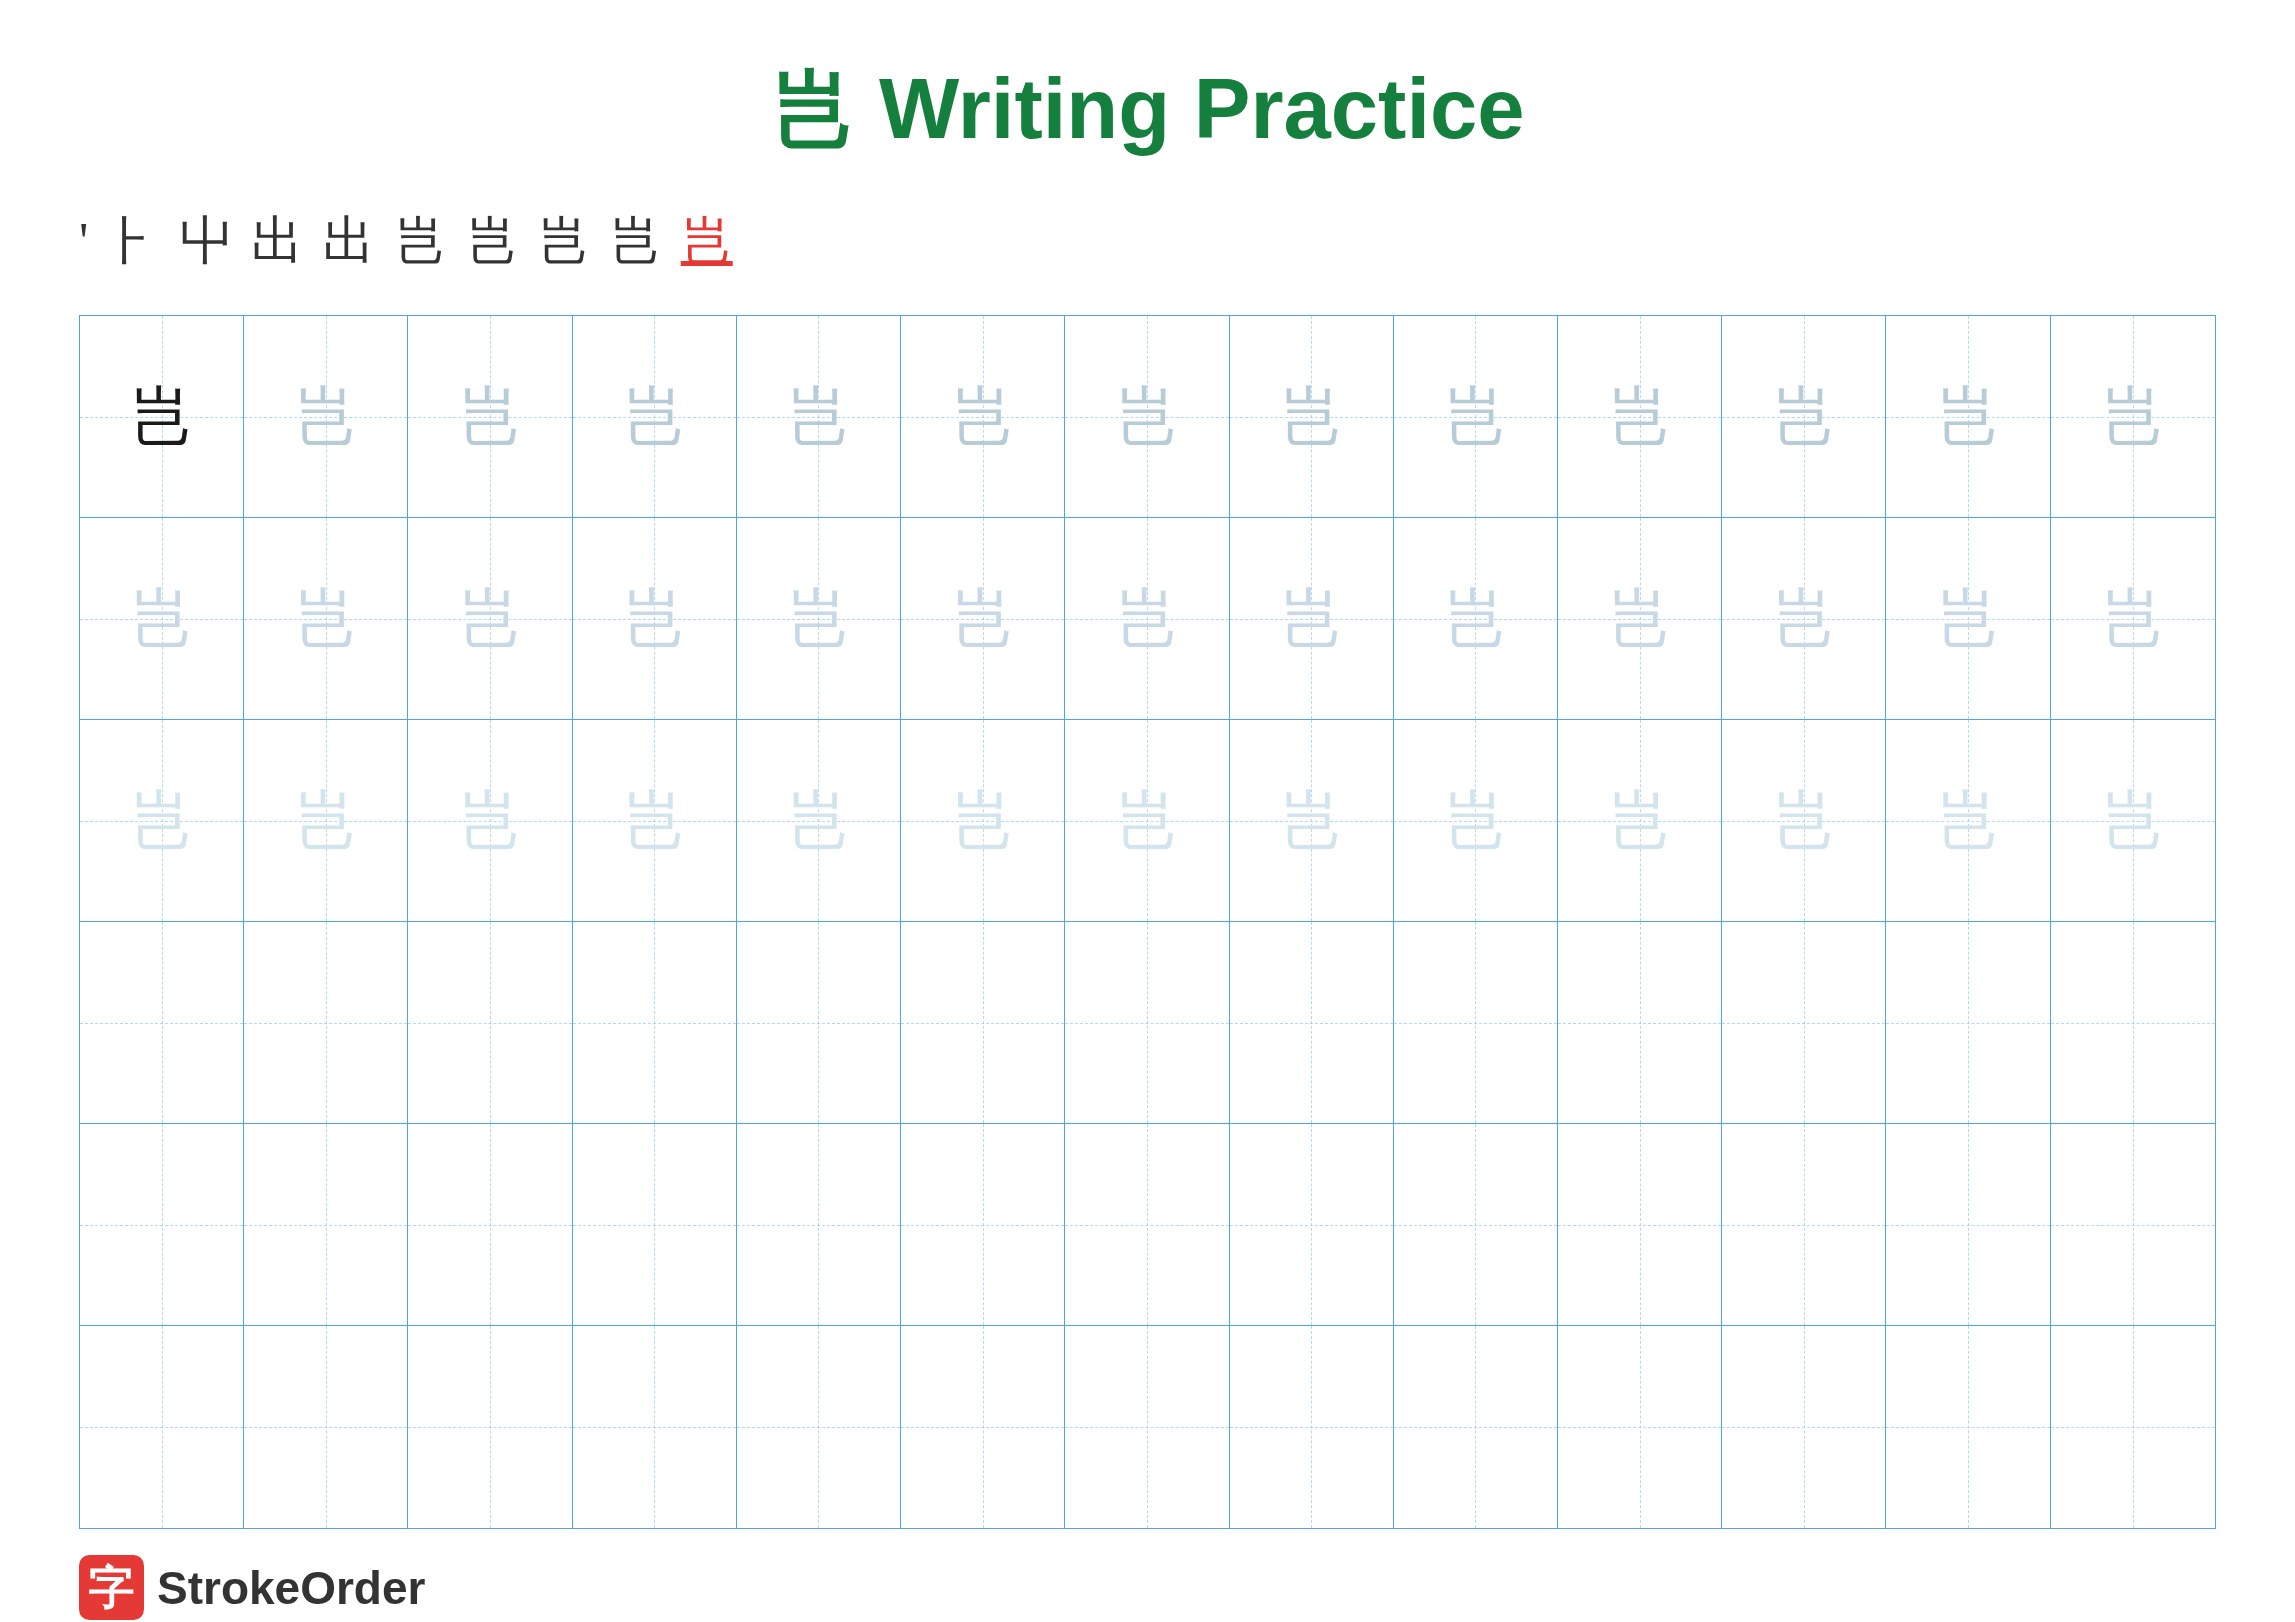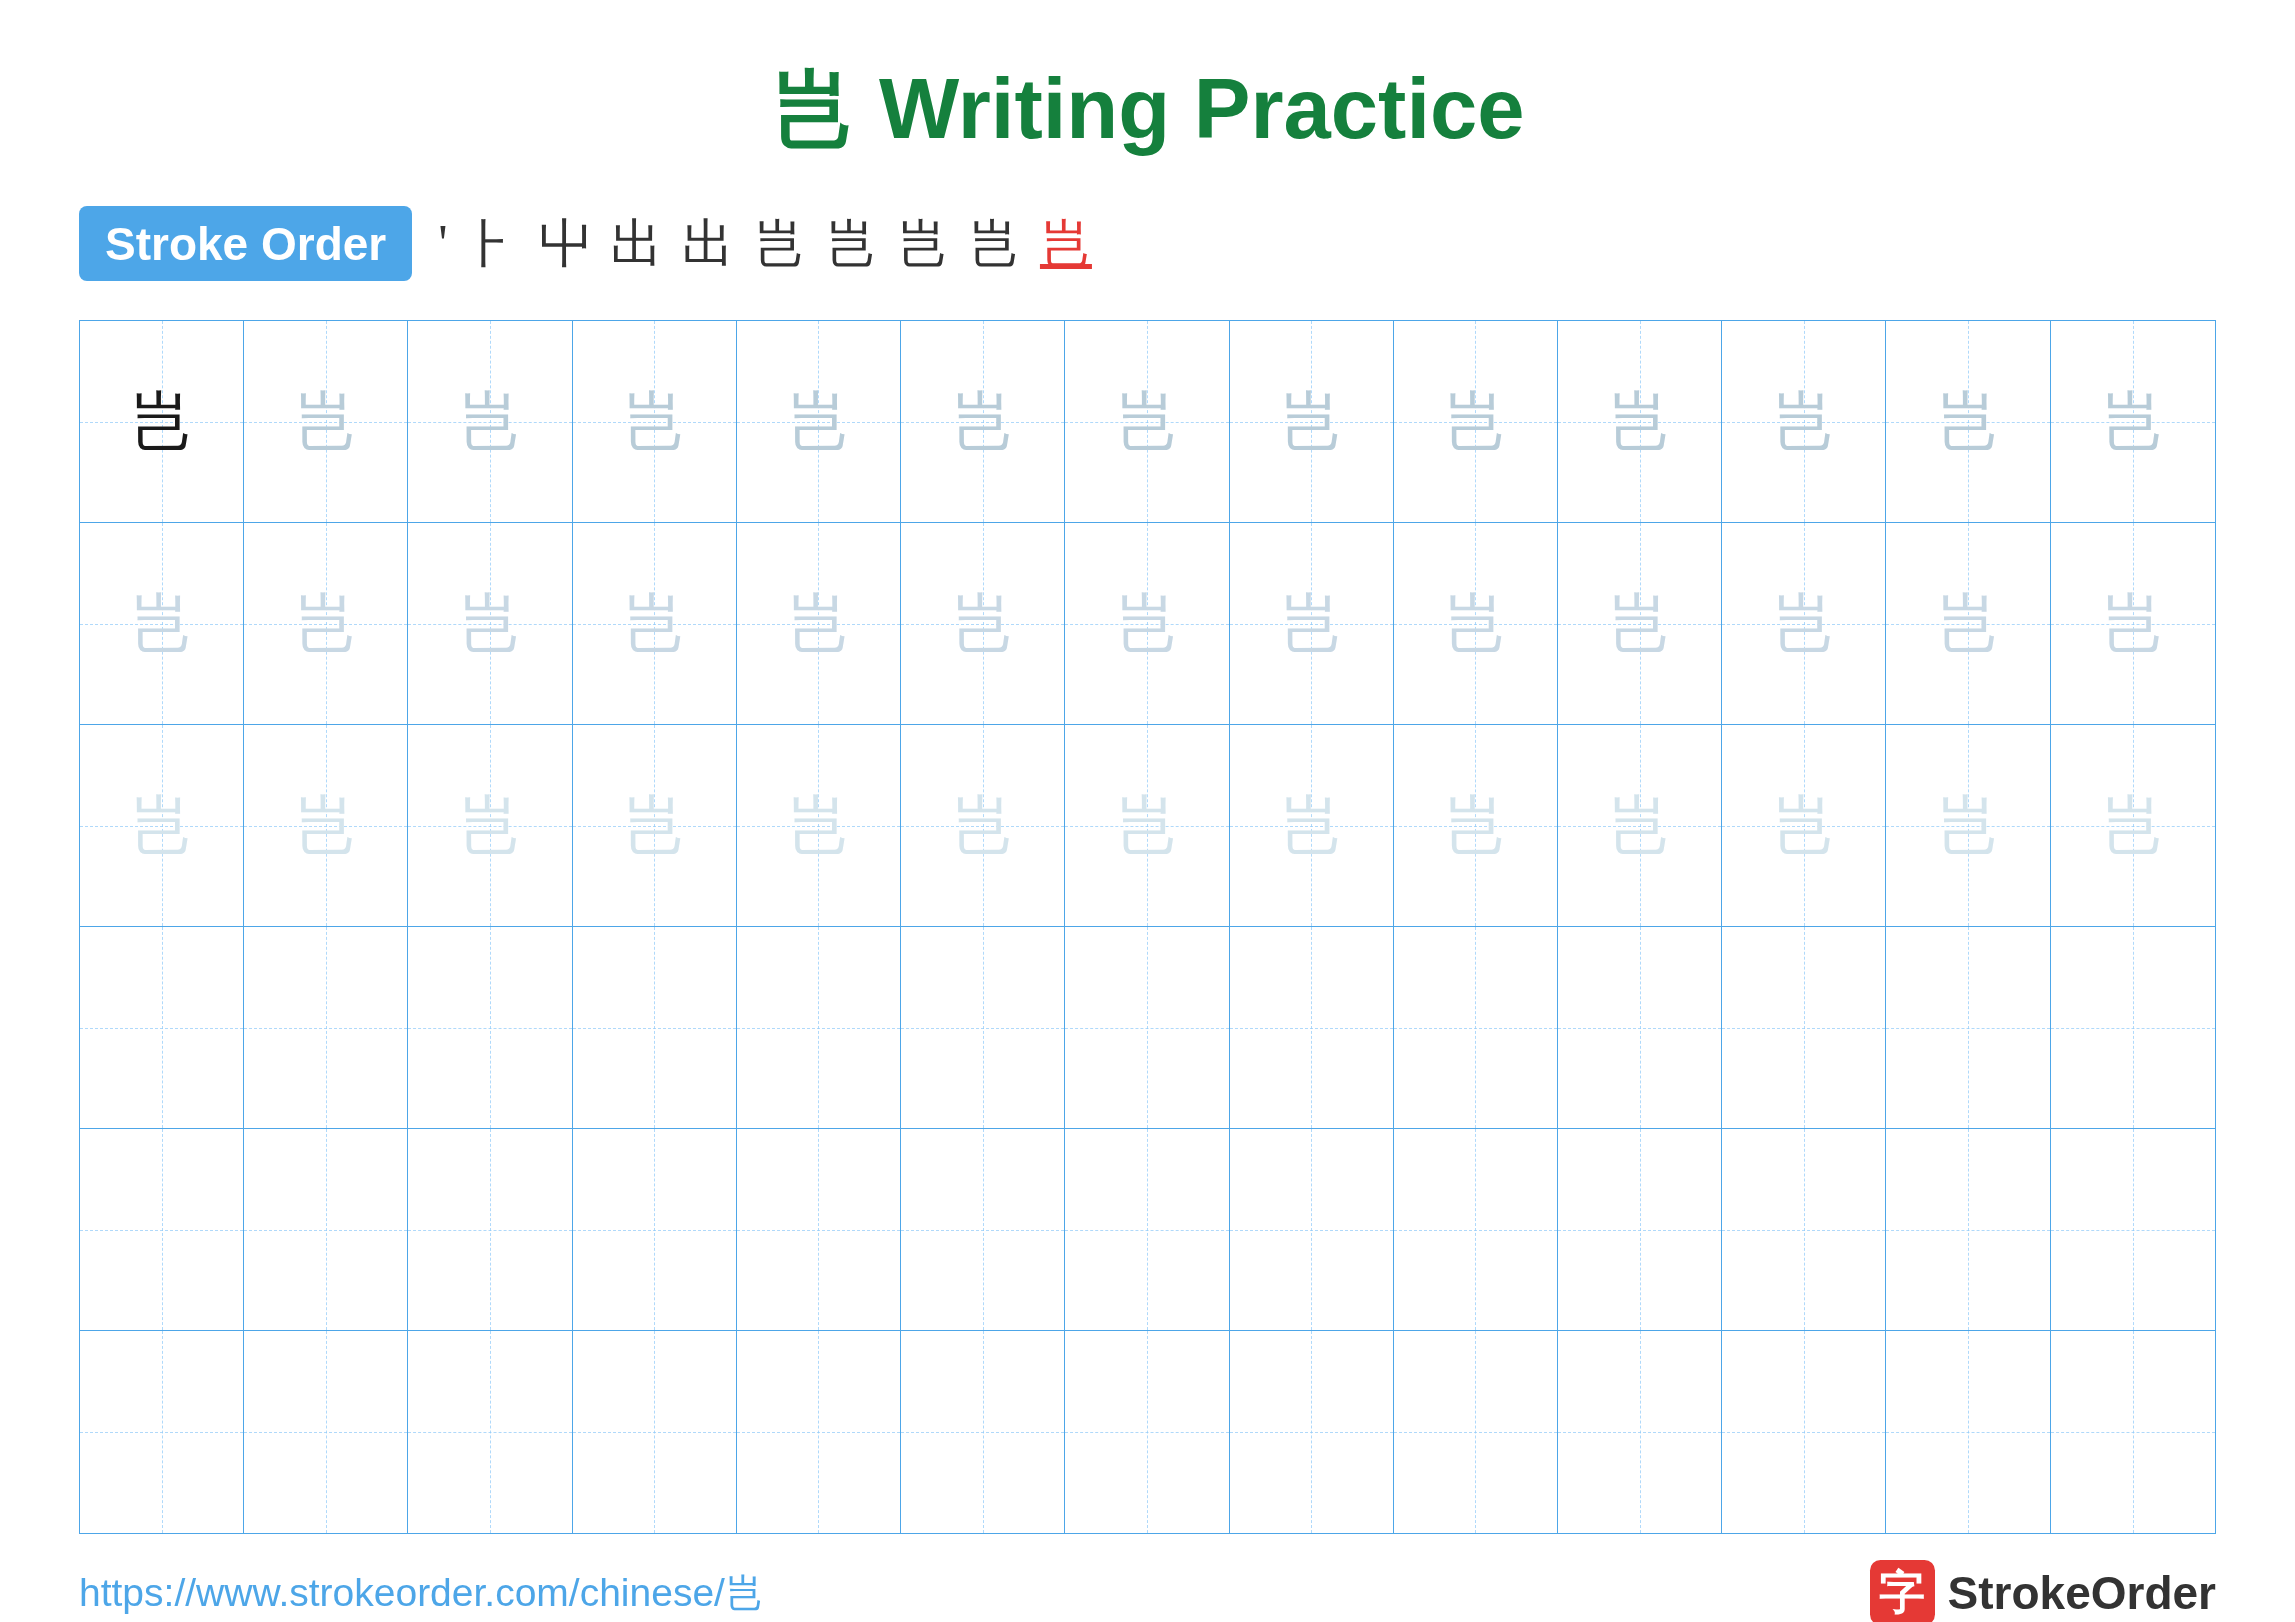--- a/index.html
+++ b/index.html
@@ -193,21 +193,20 @@
 </head>
 <body>
 
 <div class="page">
 
   <div class="title">
     <span>岂 Writing Practice</span>
   </div>
 
   <div class="stroke-order-row">
-    <div class="stroke-order-badge">Stroke Order</div>
     <div class="stroke-steps">
       <span class="stroke-step">'</span>
       <span class="stroke-step">⺊</span>
       <span class="stroke-step">屮</span>
       <span class="stroke-step">出</span>
       <span class="stroke-step">出</span>
       <span class="stroke-step">岂</span>
       <span class="stroke-step">岂</span>
       <span class="stroke-step">岂</span>
       <span class="stroke-step">岂</span>
@@ -387,21 +386,20 @@
       <div class="grid-cell"></div>
       <div class="grid-cell"></div>
       <div class="grid-cell"></div>
       <div class="grid-cell"></div>
       <div class="grid-cell"></div>
     </div>
 
   </div>
 
   <div class="footer">
-    <a class="footer-url" href="#">https://www.strokeorder.com/chinese/岂</a>
     <div class="footer-logo">
       <div class="logo-icon">
         <span>字</span>
       </div>
       <span class="logo-text">StrokeOrder</span>
     </div>
   </div>
 
 </div>
 

